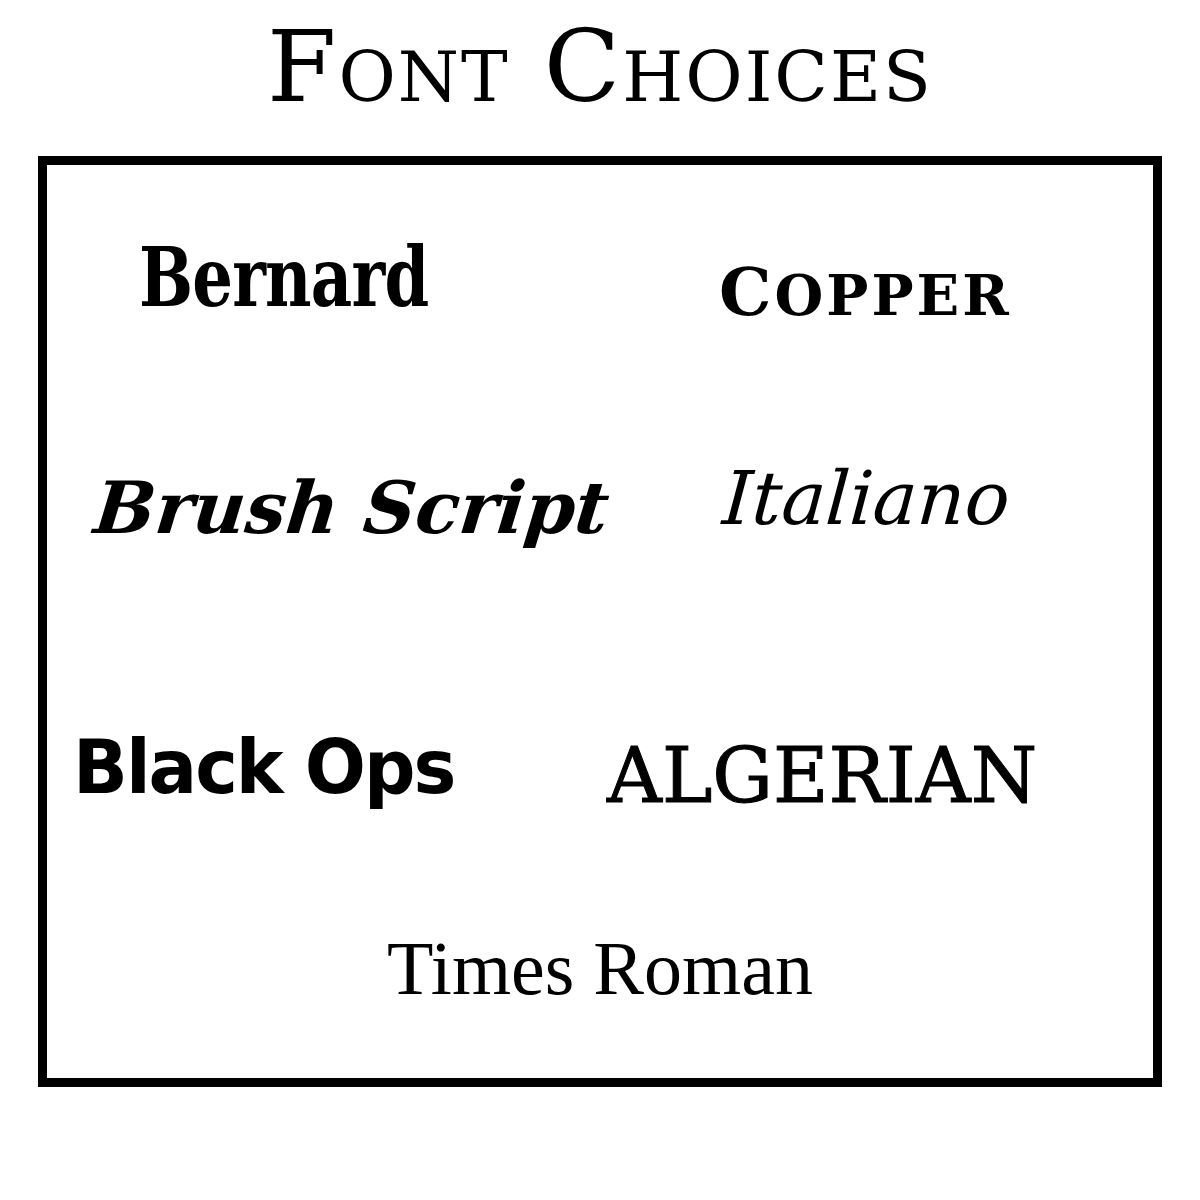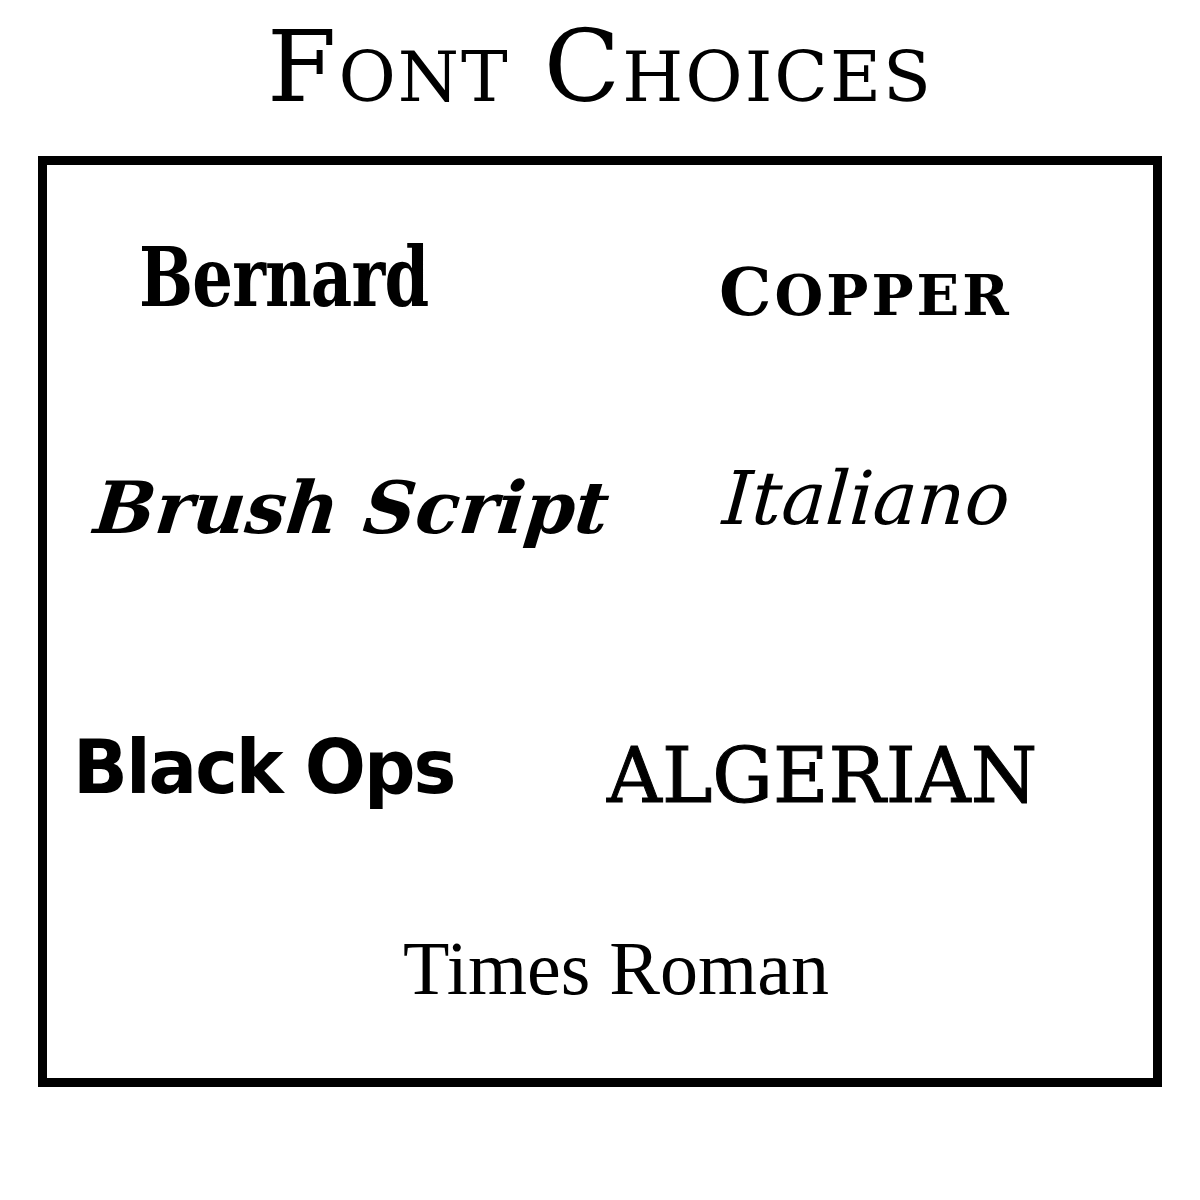--- a/index.html
+++ b/index.html
@@ -127,21 +127,20 @@
 
   
   .s-times {
     left: 0;
     top: 760px;
     width: 1106px;
     text-align: center;
     font-family: "Liberation Serif", serif;
     font-weight: 400;
     font-size: 76px;
-    margin-left: 16px;
   }
 </style>
 </head>
 <body>
 
 <div id="page">
 
   <div id="title">
     <span class="w"><span class="cap">F</span><span class="sc">ONT</span></span><span class="gap"></span><span class="w"><span class="cap">C</span><span class="sc">HOICES</span></span>
   </div>

